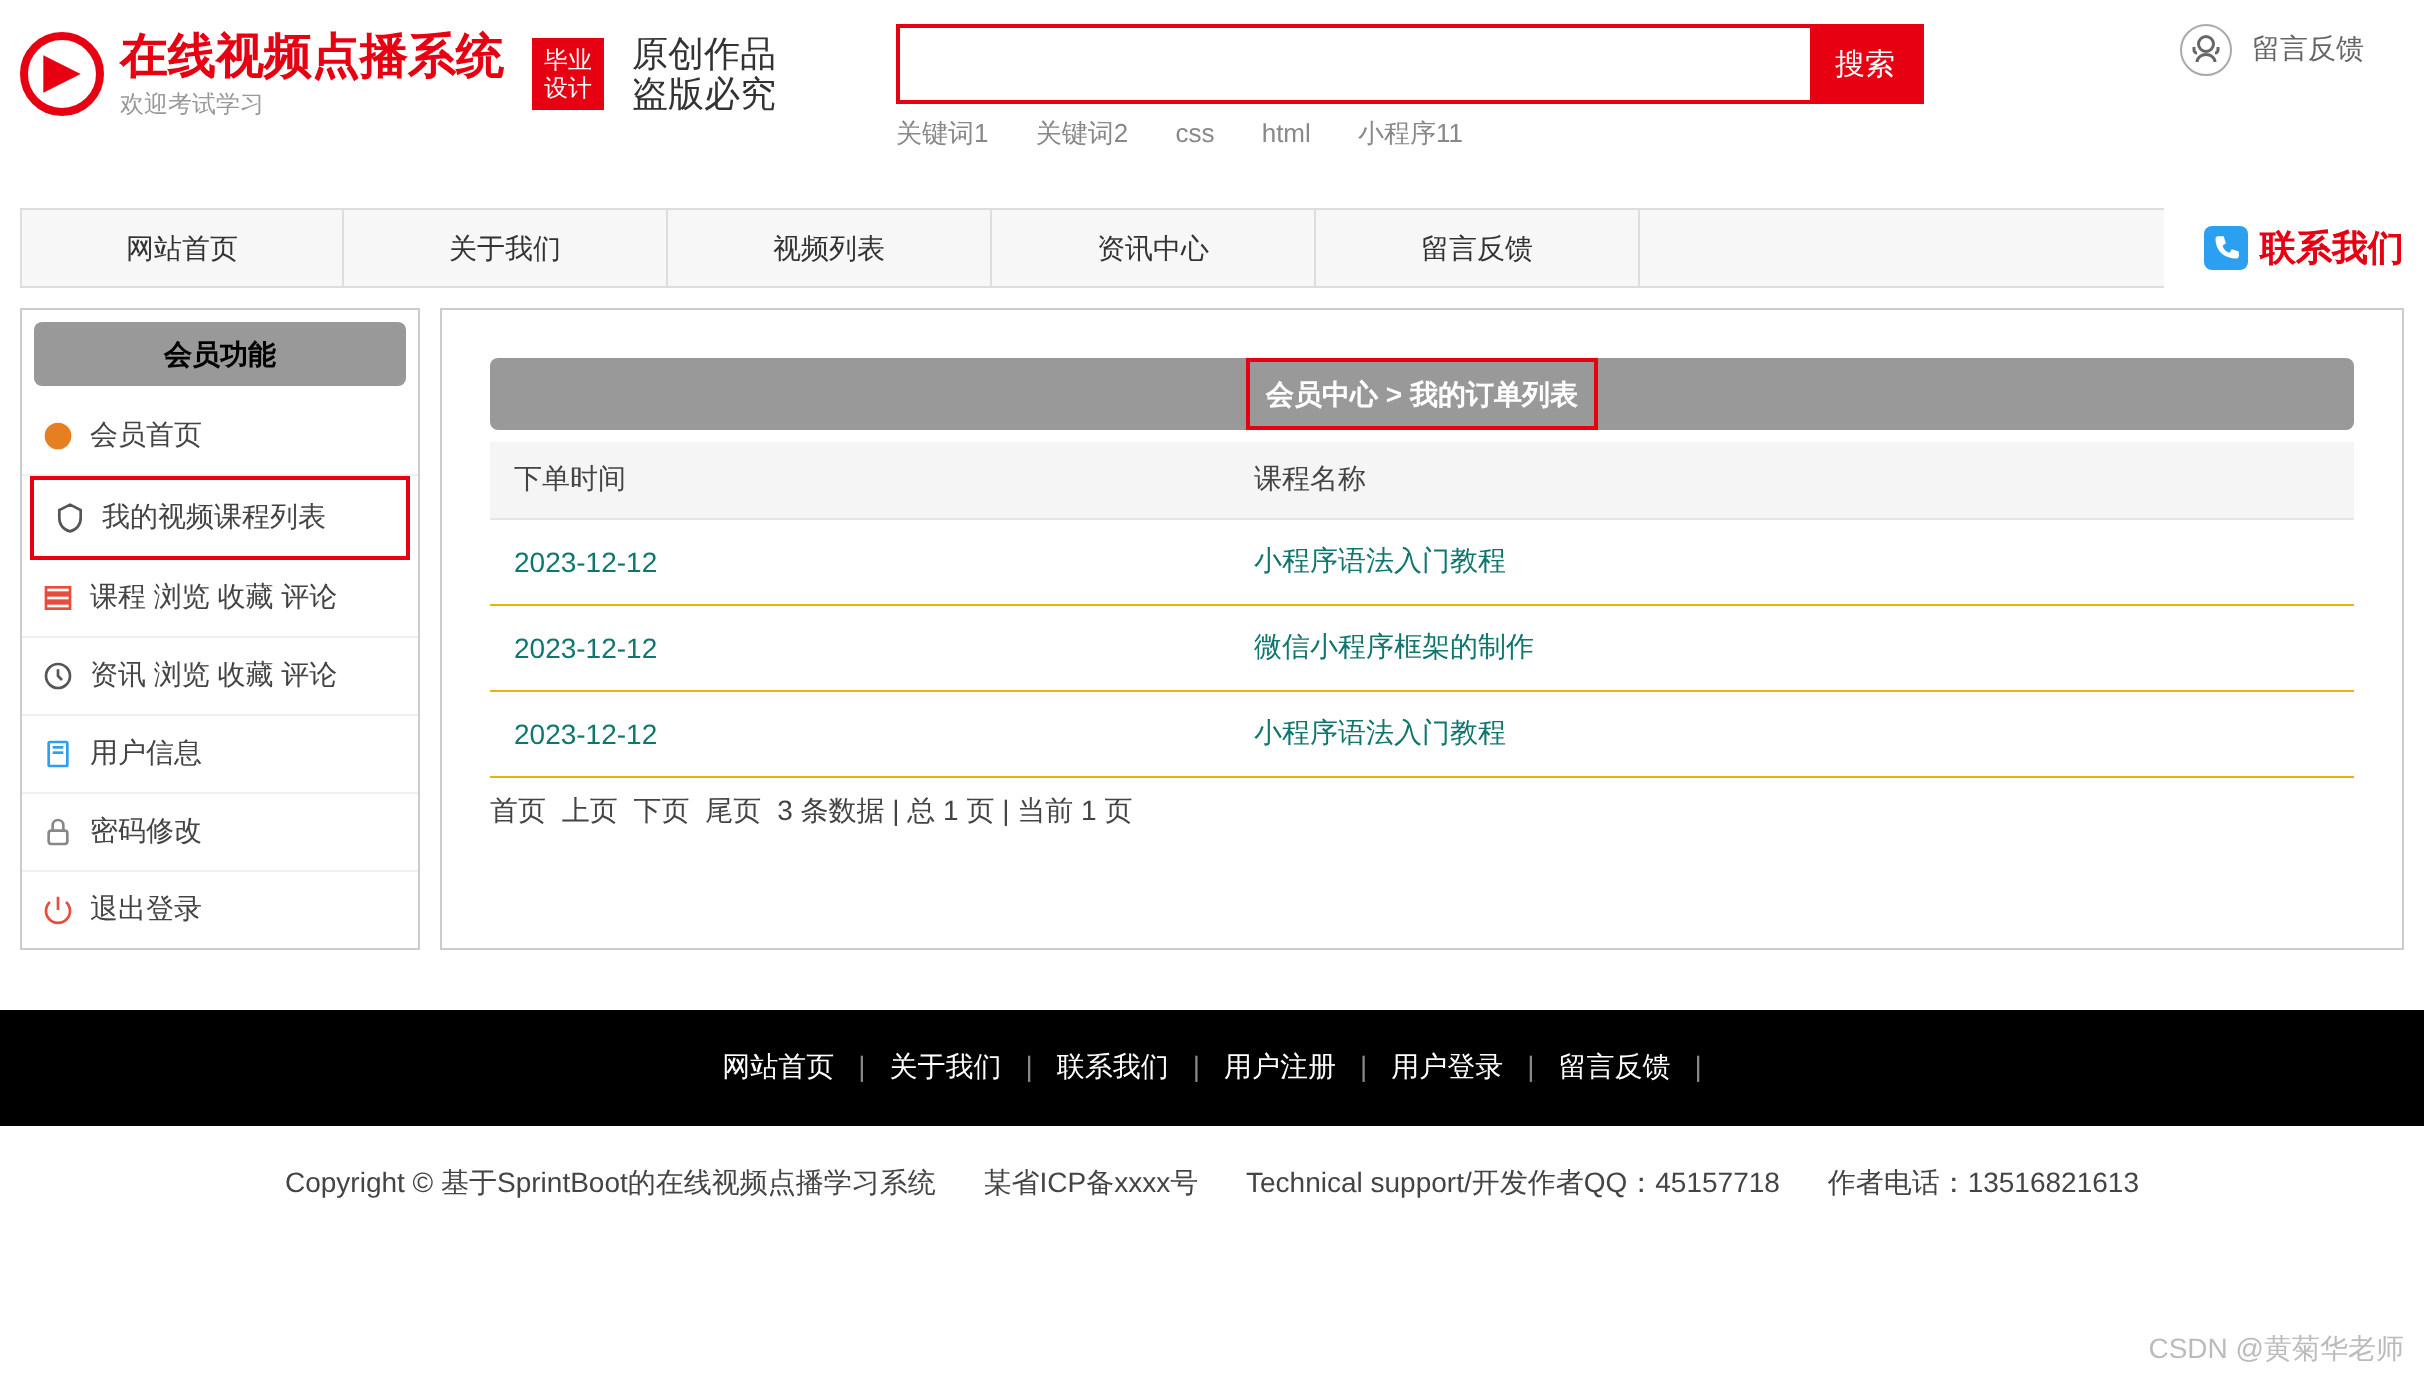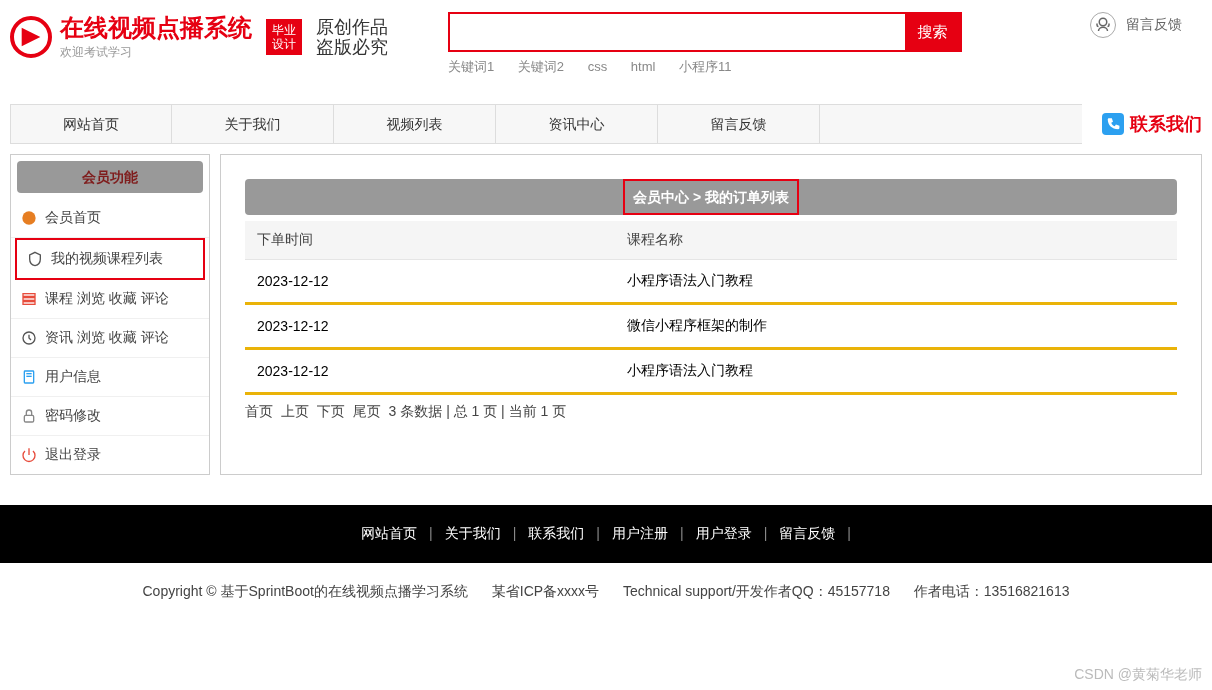--- a/index.html
+++ b/index.html
@@ -22,31 +22,31 @@
     .feedback-block { margin-left: auto; display: flex; align-items: center; gap: 10px; color: #666; margin-right: 20px; }
     .feedback-icon { width: 26px; height: 26px; border: 1px solid #aaa; border-radius: 50%; display: flex; align-items: center; justify-content: center; }
     .nav-wrap { display: flex; align-items: center; margin-top: 28px; padding: 0 10px; }
     .nav { flex: 1; display: flex; border-top: 1px solid #ddd; border-bottom: 1px solid #ddd; background: #f7f7f7; }
     .nav-item { flex: 0 0 162px; text-align: center; line-height: 38px; border-right: 1px solid #ddd; cursor: pointer; color: #333; }
     .nav-item:first-child { border-left: 1px solid #ddd; }
     .contact-us { display: flex; align-items: center; gap: 6px; color: #e60012; font-weight: bold; font-size: 18px; margin-left: 20px; }
     .contact-icon { width: 22px; height: 22px; background: #2ca0f0; border-radius: 4px; display: flex; align-items: center; justify-content: center; }
     .body-wrap { display: flex; gap: 10px; padding: 10px; }
     .sidebar { width: 200px; border: 1px solid #ccc; }
-    .sidebar-header { background: #999; color: #7f1d1d; text-align: center; font-weight: bold; line-height: 32px; border-radius: 4px; margin: 6px; }
+    .sidebar-header { background: #999; color: #000000; text-align: center; font-weight: bold; line-height: 32px; border-radius: 4px; margin: 6px; }
     .side-item { display: flex; align-items: center; gap: 8px; padding: 10px 10px; border-bottom: 1px solid #f0f0f0; cursor: pointer; color: #444; }
     .side-item:last-child { border-bottom: none; }
     .side-item.highlight { border: 2px solid #e60012; margin: 0 4px; }
     .side-icon { width: 16px; height: 16px; display: flex; align-items: center; justify-content: center; flex-shrink: 0; }
     .main-panel { flex: 1; border: 1px solid #ccc; padding: 24px; }
     .panel-header { background: #999; border-radius: 4px; text-align: center; line-height: 32px; color: #fff; font-weight: bold; }
     .bc-box { display: inline-block; border: 2px solid #e60012; padding: 0 8px; }
     .tbl { width: 100%; border-collapse: collapse; margin-top: 6px; }
     .tbl th { background: #f5f5f5; text-align: left; padding: 10px 12px; font-weight: normal; color: #444; border-bottom: 1px solid #e5e5e5; }
-    .tbl td { padding: 12px; border-bottom: 3px solid #eab308; color: #000000; }
+    .tbl td { padding: 12px; border-bottom: 1px solid #eab308; color: #0f766e; }
     .pager { padding: 8px 0; color: #444; font-size: 14px; }
     .pager span { margin-right: 4px; cursor: pointer; }
     .footer-nav { background: #000; color: #fff; text-align: center; padding: 20px 0; margin-top: 20px; }
     .footer-nav a { color: #fff; text-decoration: none; padding: 0 6px; }
     .footer-nav .sep { color: #888; padding: 0 6px; }
     .copyright { text-align: center; color: #444; padding: 20px 0; font-size: 14px; }
     .copyright span { margin: 0 10px; }
     .watermark { position: fixed; bottom: 6px; right: 10px; color: #bbb; font-size: 14px; }
   </style>
 </head>

